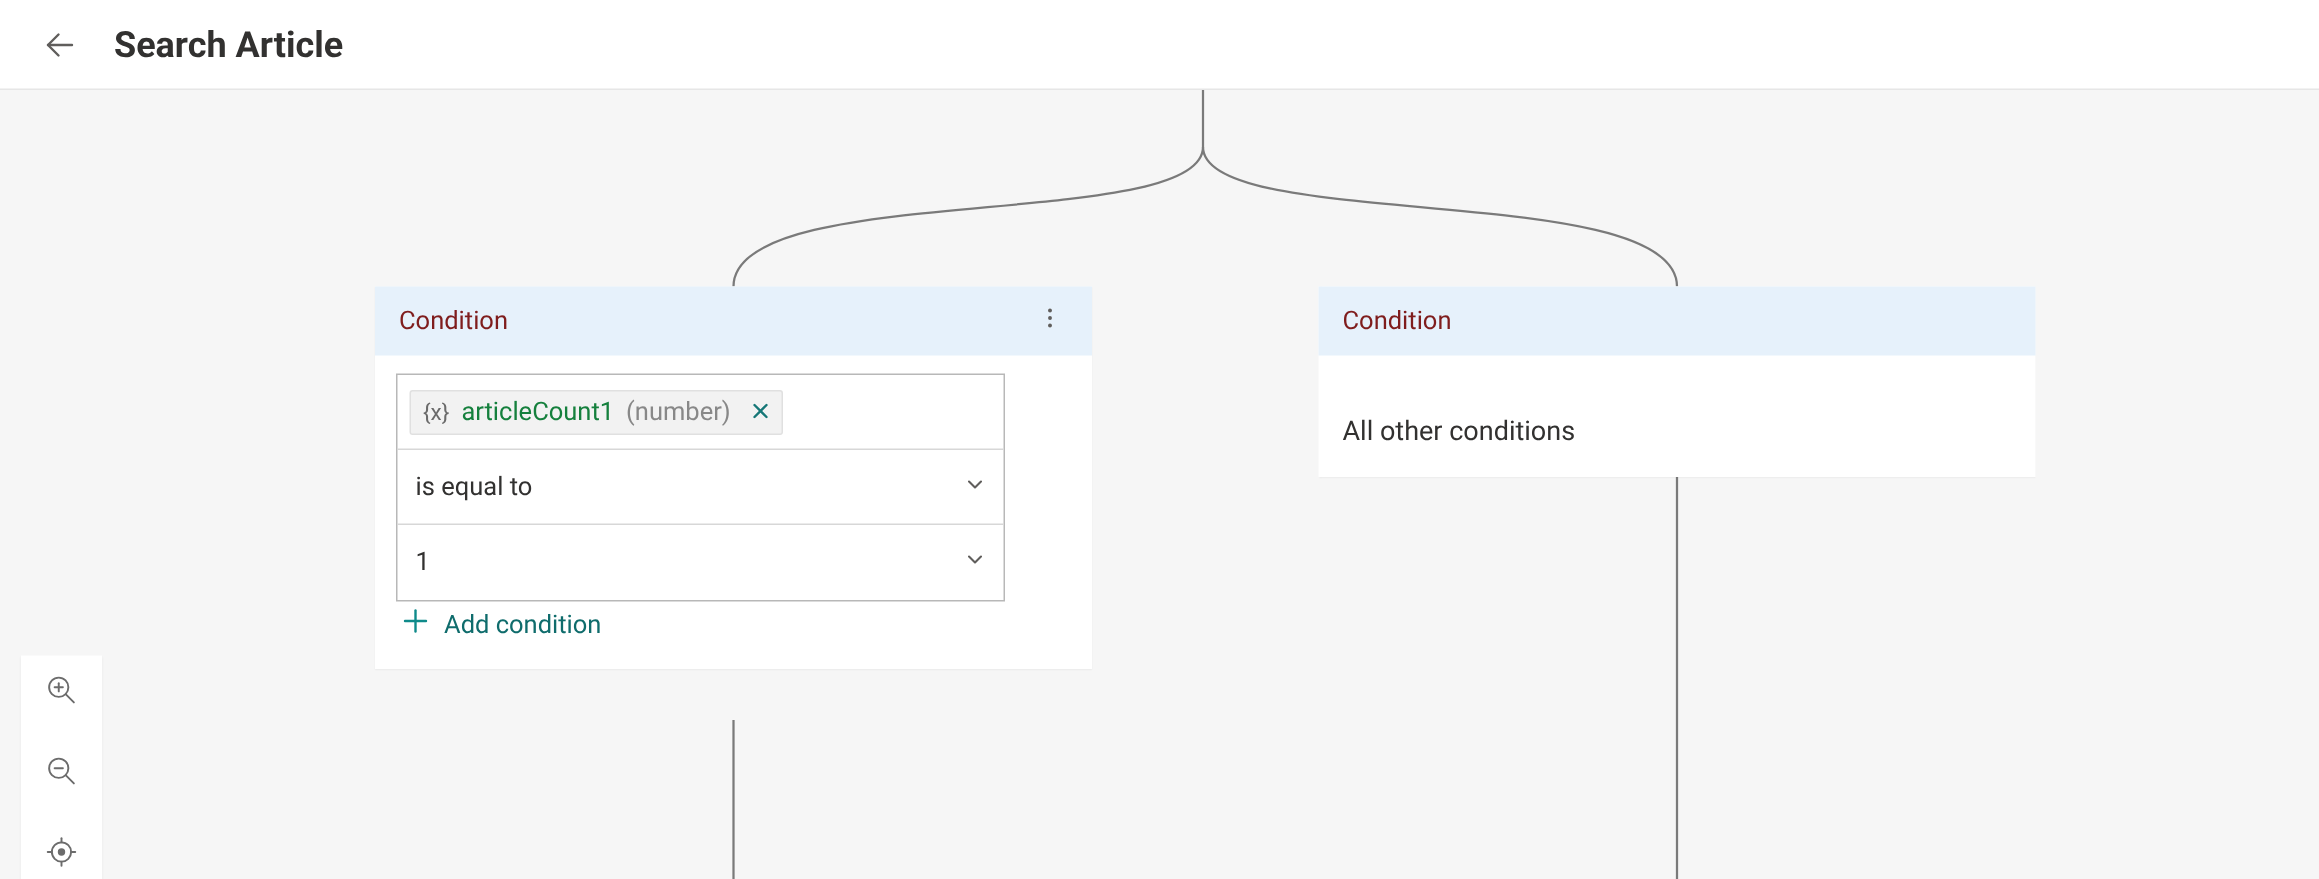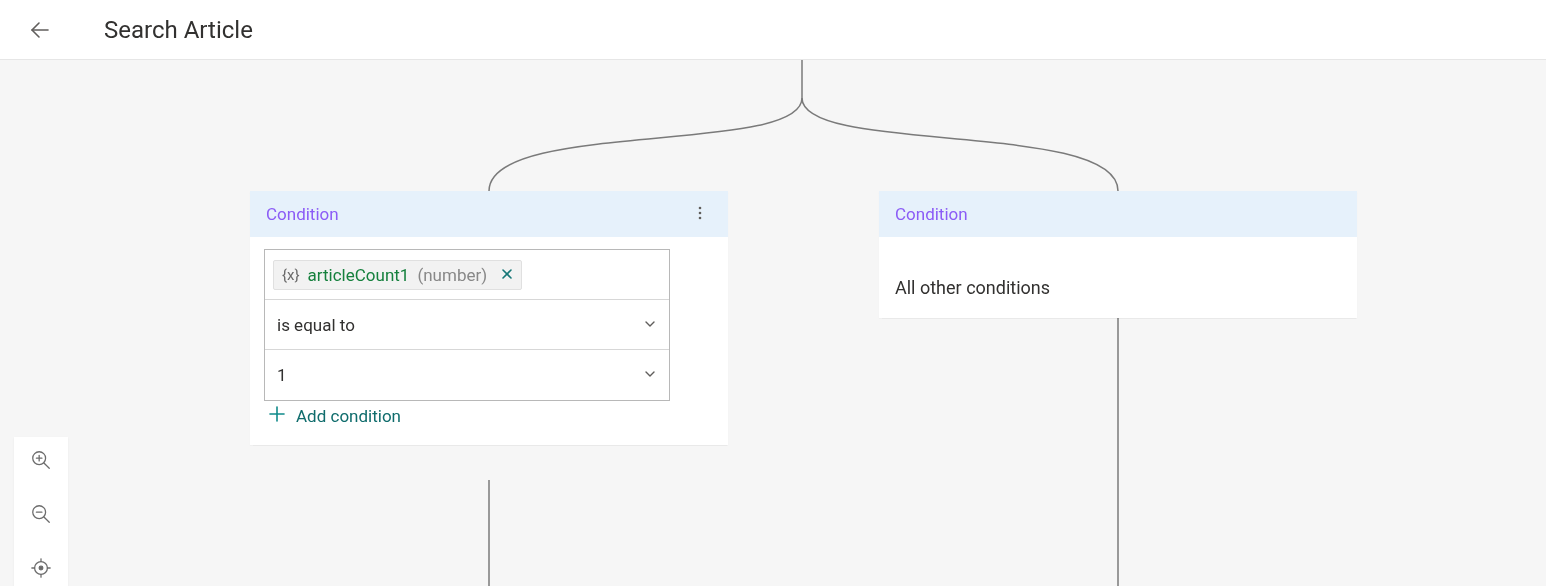--- a/index.html
+++ b/index.html
@@ -17,21 +17,21 @@
     background:#ffffff;
     border-bottom:1px solid #e6e6e6;
     display:flex; align-items:center;
     padding:0 20px;
   }
   .back-btn {
     width:40px; height:40px; display:flex; align-items:center; justify-content:center;
     cursor:pointer; color:#605e5c;
   }
   .page-title {
-    font-size:24px; font-weight:400; color:#323130; margin-left:44px;
+    font-size:24px; font-weight:700; color:#323130; margin-left:16px;
   }
   
   .canvas {
     position:absolute; left:0; right:0; top:60px; bottom:0;
     background:#f6f6f6;
     overflow:hidden;
   }
   
   .branch-svg {
     position:absolute; left:0; top:0; width:100%; height:100%; pointer-events:none;
@@ -43,21 +43,21 @@
     width:478px;
     box-shadow: 0 0.5px 1px rgba(0,0,0,.05);
   }
   .cond-card.left-card { left:250px; top:131px; }
   .cond-card.right-card { left:879px; top:131px; width:478px; }
   .cond-header {
     background:#e6f1fb;
     height:46px;
     display:flex; align-items:center; justify-content:space-between;
     padding:0 16px;
-    font-size:17px; color:#8b5cf6; font-weight:400;
+    font-size:17px; color:#7f1d1d; font-weight:400;
   }
   .cond-header .more {
     cursor:pointer; width:24px; text-align:center; color:#605e5c;
     font-size:18px; line-height:1;
   }
   .cond-body { padding:12px 14px 18px 14px; }
   .rule-box { border:1px solid #b8b8b8; width:406px; }
   .rule-row {
     display:flex; align-items:center; justify-content:space-between;
     padding:0 12px; height:50px;

